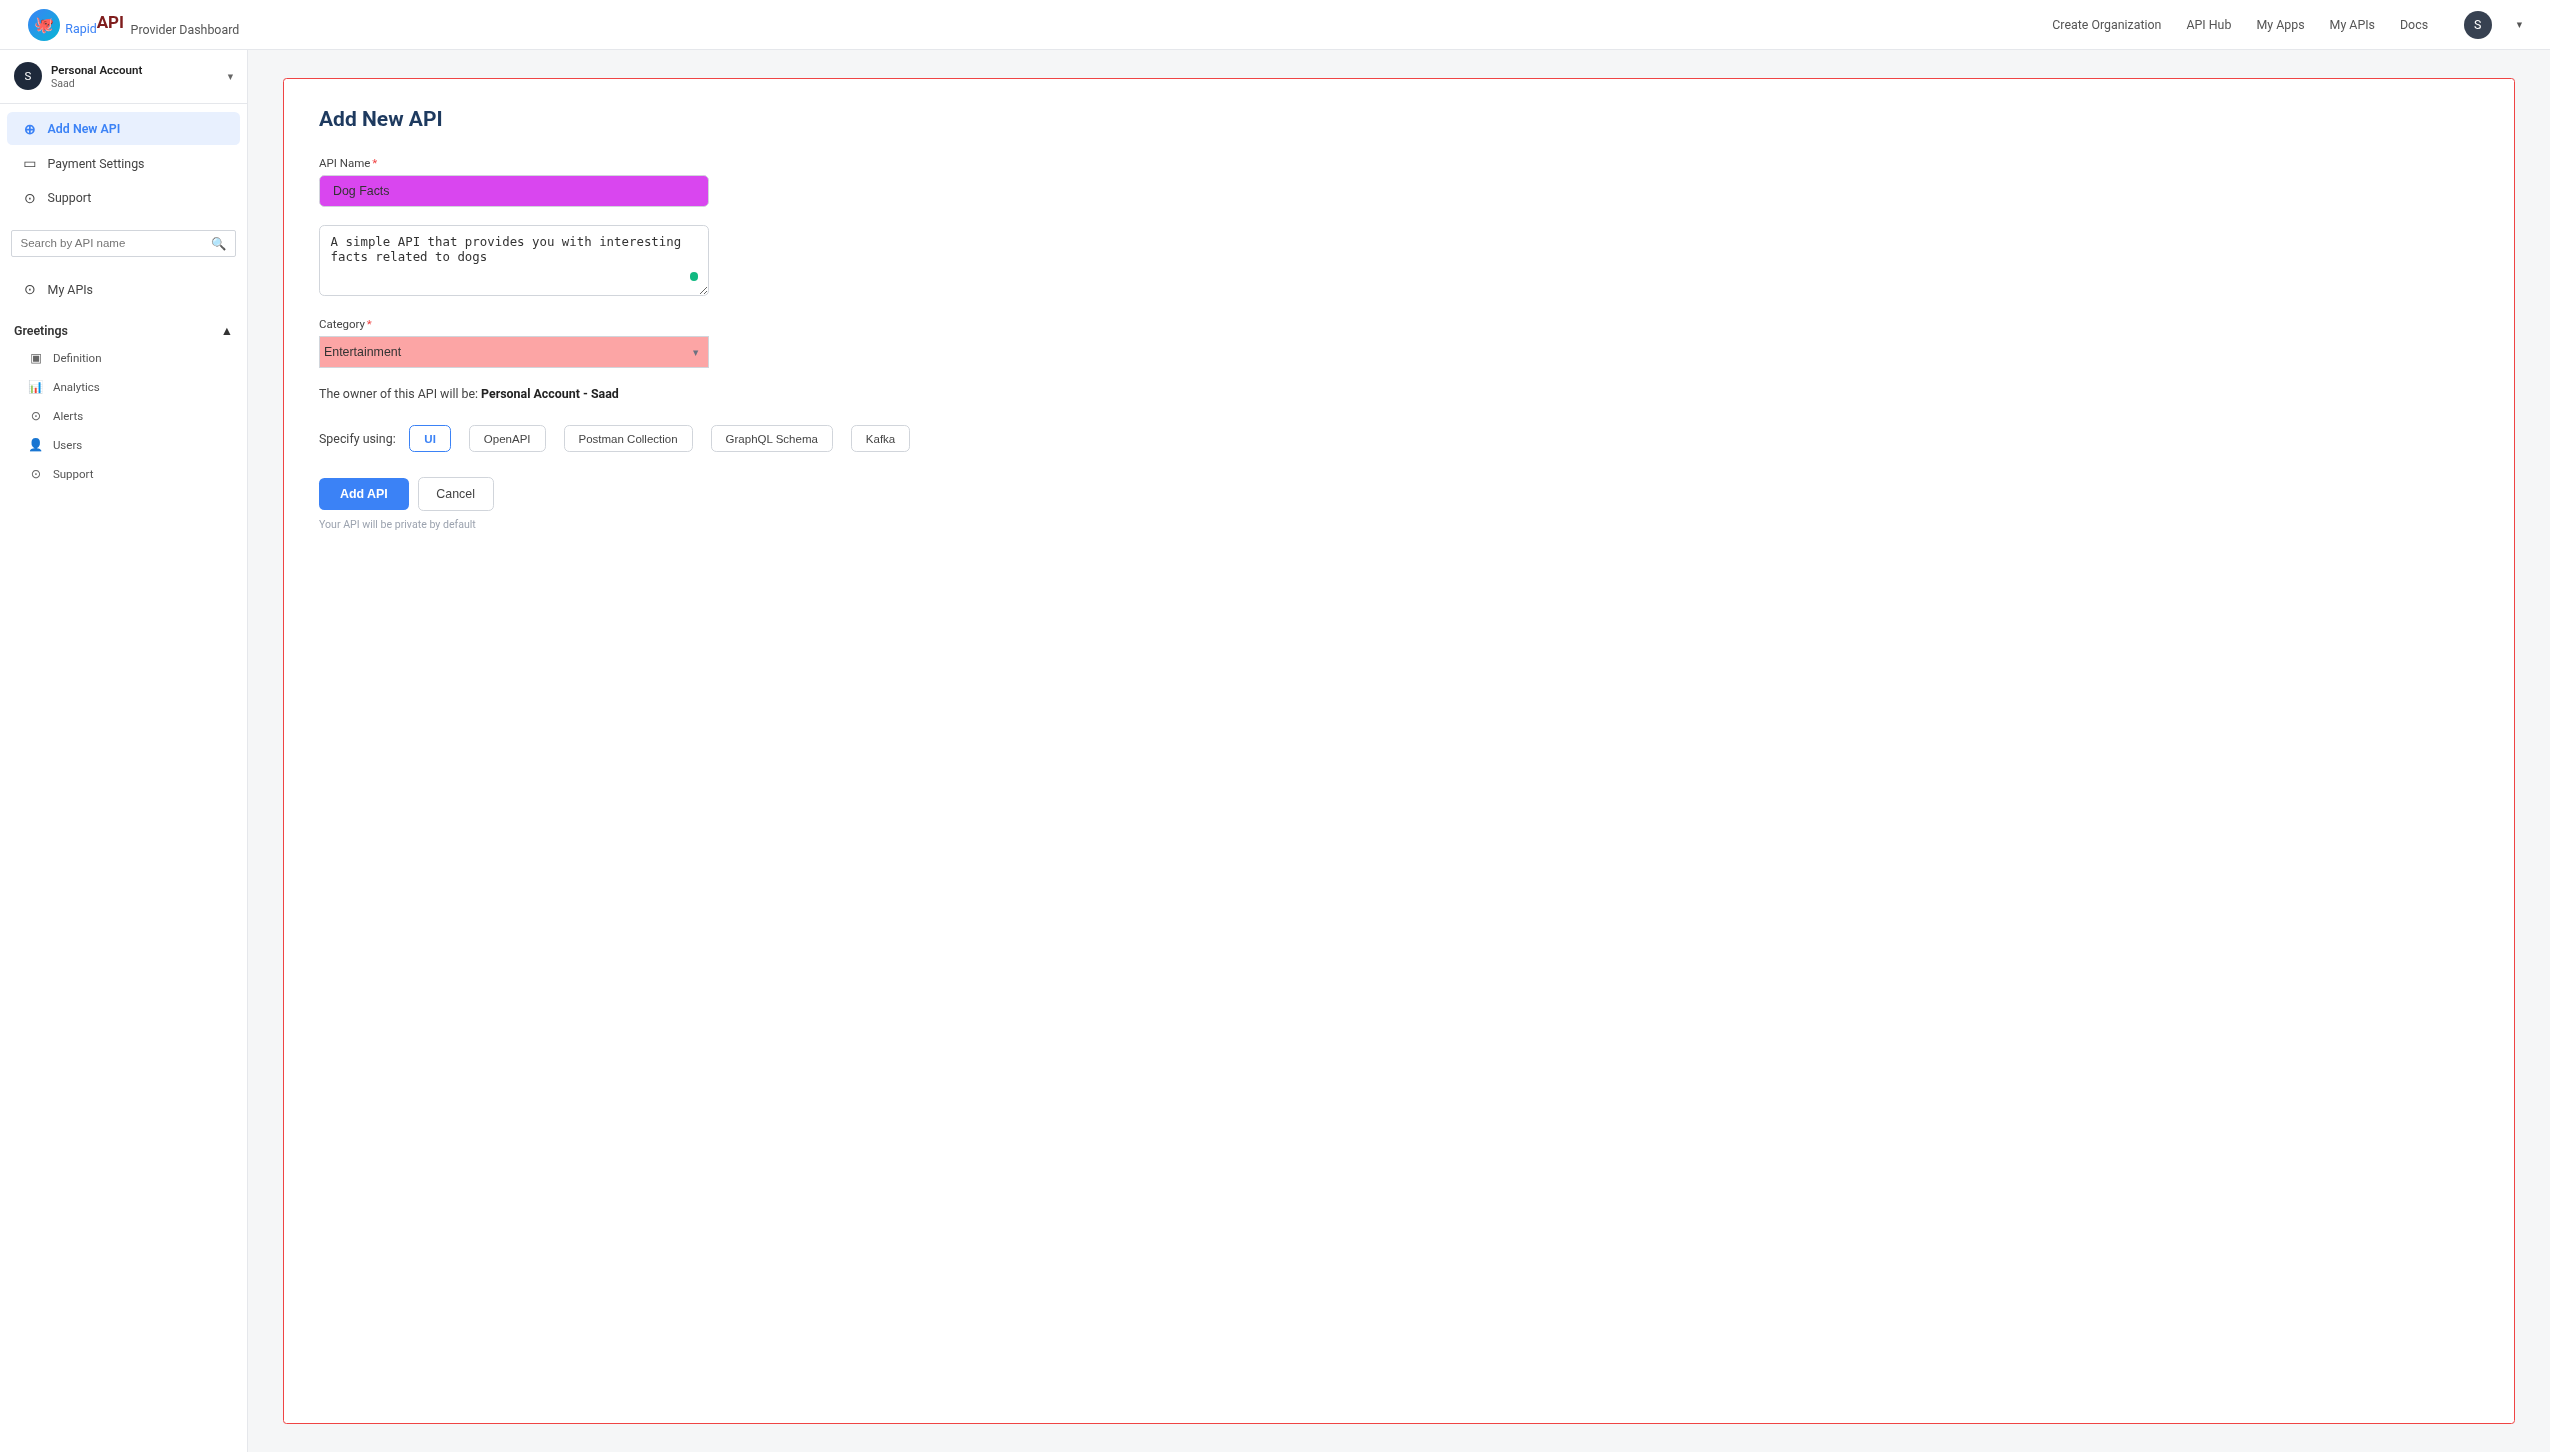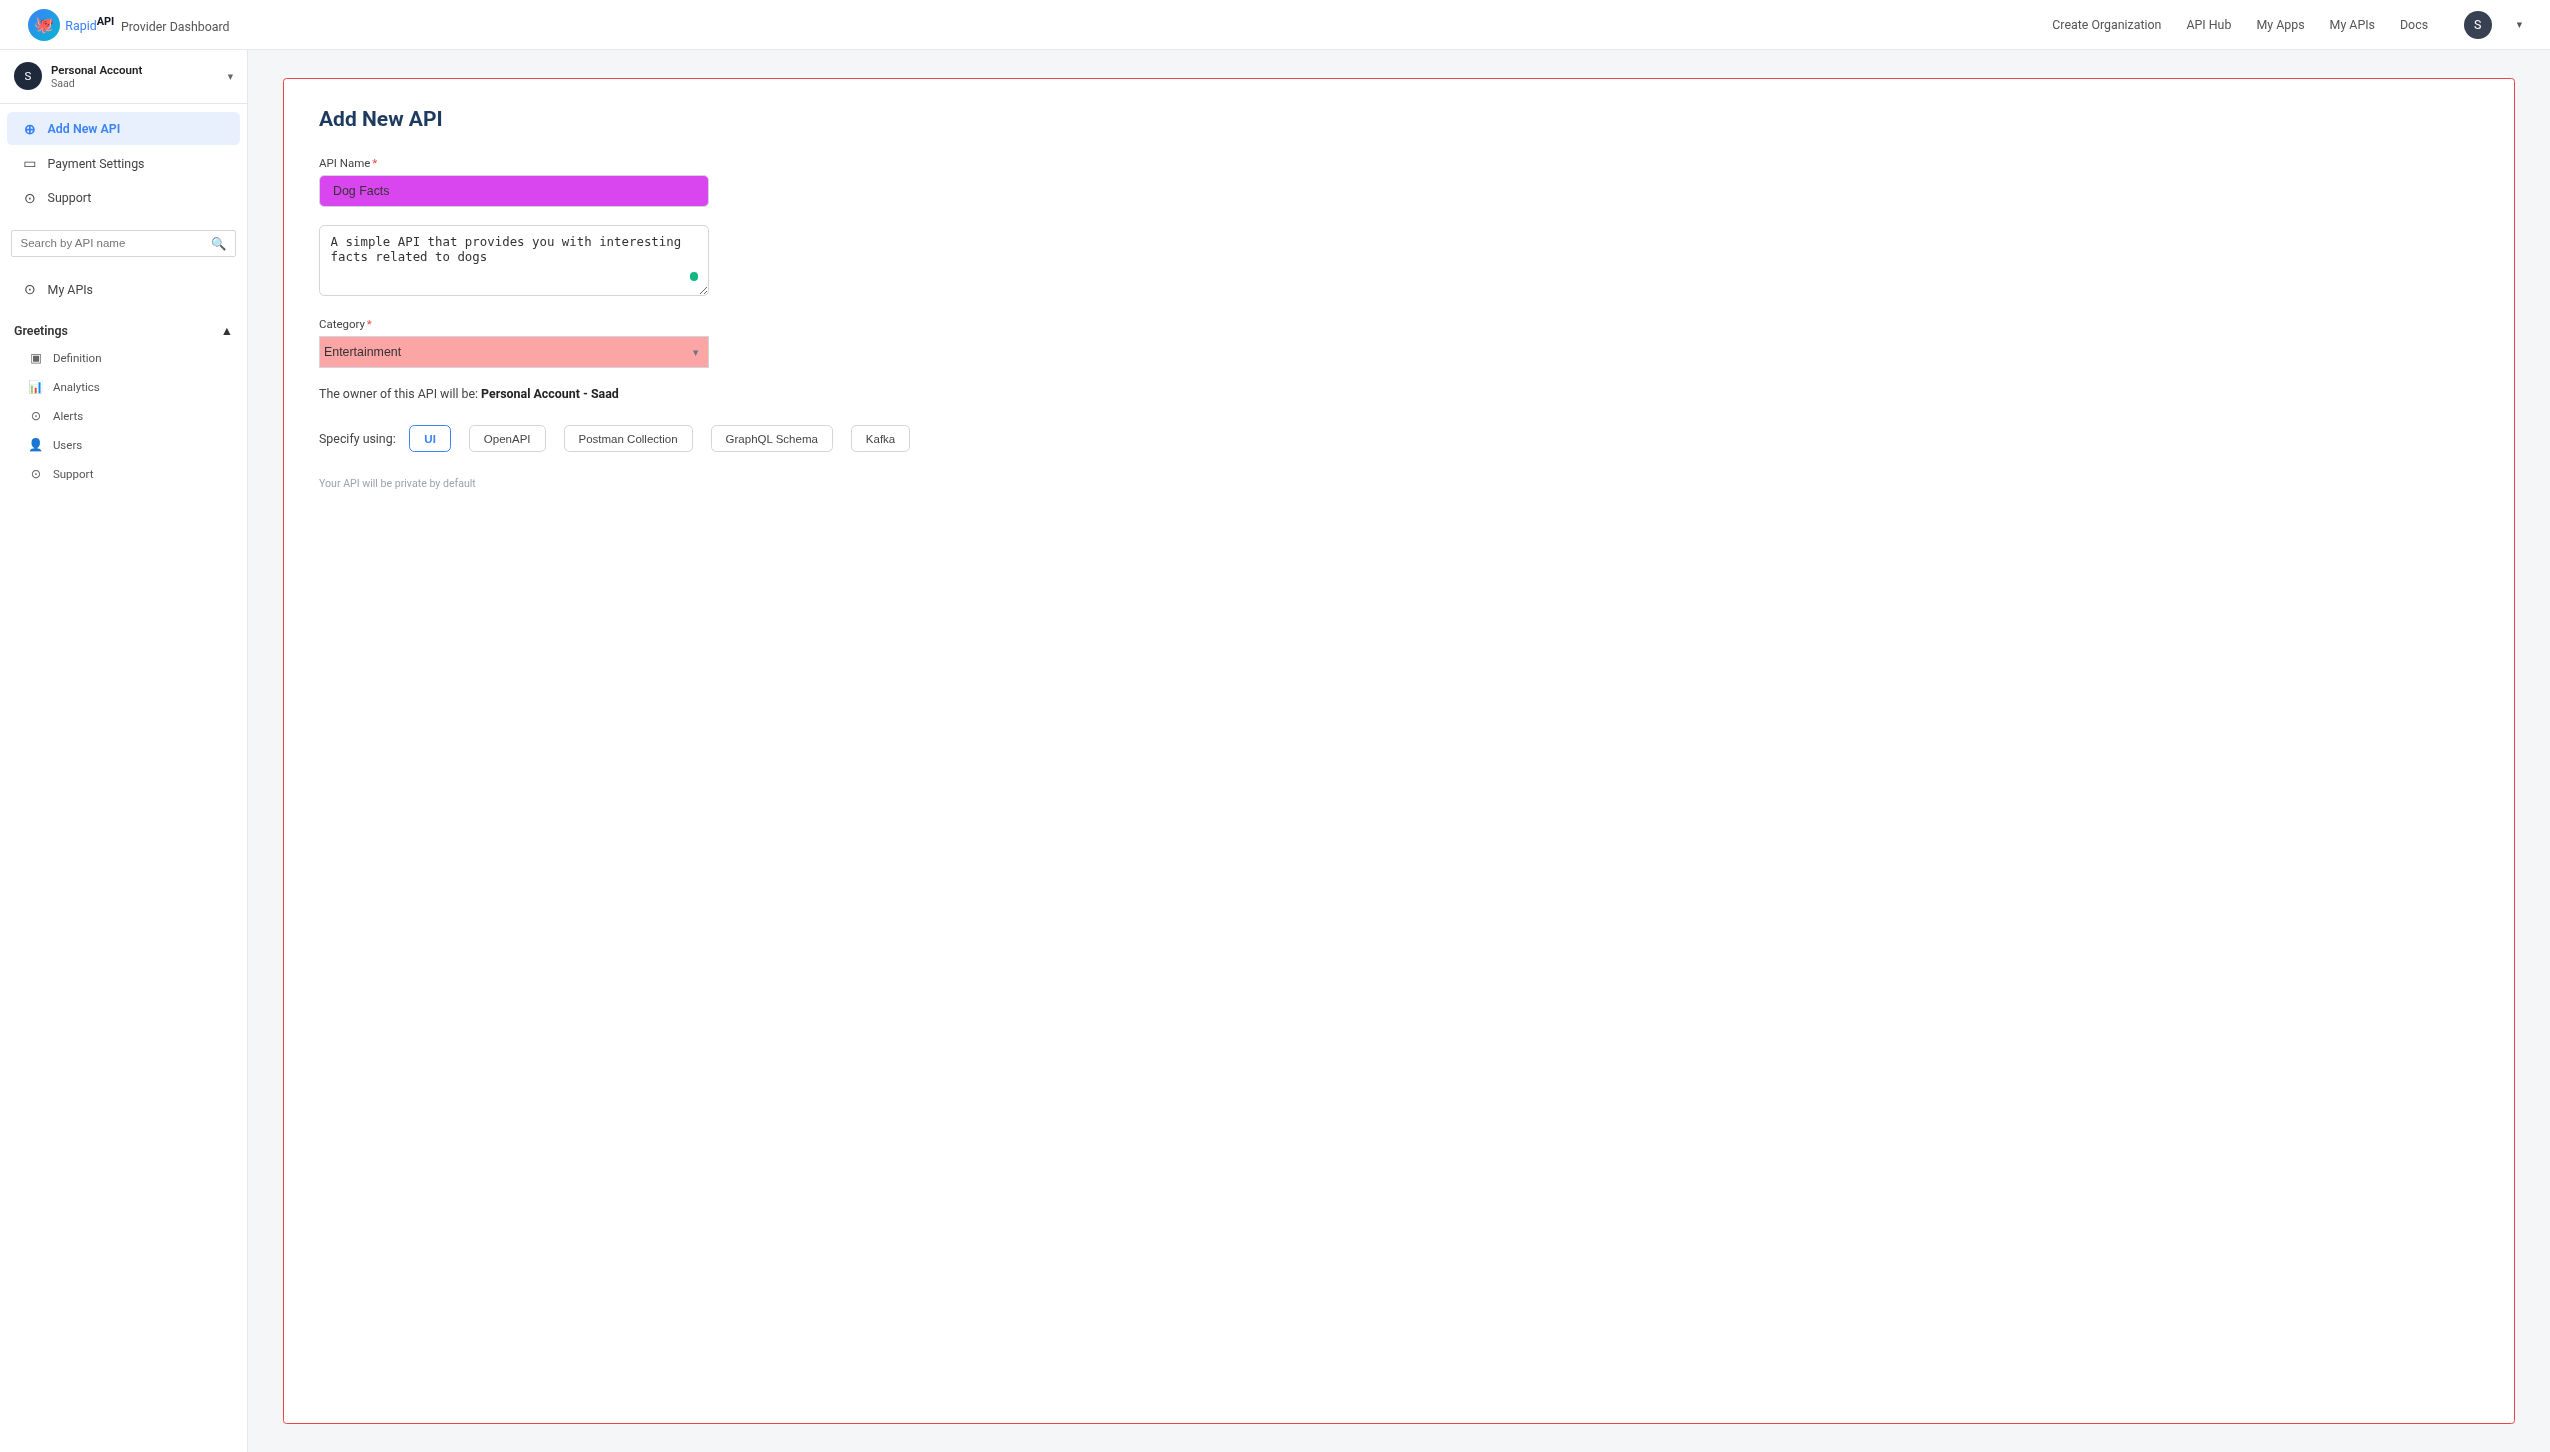--- a/index.html
+++ b/index.html
@@ -13,21 +13,21 @@
       position: relative; z-index: 10;
     }
     .topnav-logo { display: flex; align-items: center; gap: 5.3px; margin-right: auto; }
     .logo-icon {
       width: 32px; height: 32px; border-radius: 50%;
       background: linear-gradient(135deg, #3b82f6, #06b6d4);
       display: flex; align-items: center; justify-content: center;
       color: white; font-size: 16px;
     }
     .logo-rapid { color: #3b82f6; }
-    .logo-api { color: #0f172a; font-size: 11px; font-weight: 700; vertical-align: super; margin-top: 8px; }
+    .logo-api { color: #7f1d1d; font-size: 17px; font-weight: 700; vertical-align: super; margin-top: 8px; }
     .logo-provider { color: #555; font-size: 12.4px; font-weight: 400; margin-left: 3.5px; }
     .topnav-links { display: flex; gap: 25px; align-items: center; }
     .topnav-links a {
       text-decoration: none; color: #555; font-size: 12.4px;
       cursor: pointer;
     }
     .topnav-avatar {
       width: 28px; height: 28px; border-radius: 50%;
       background: #374151; color: white;
       display: flex; align-items: center; justify-content: center;
@@ -333,18 +333,22 @@
         <span class="specify-label">Specify using:</span>
         <div class="specify-buttons">
           <button class="specify-btn active">UI</button>
           <button class="specify-btn">OpenAPI</button>
           <button class="specify-btn">Postman Collection</button>
           <button class="specify-btn">GraphQL Schema</button>
           <button class="specify-btn">Kafka</button>
         </div>
       </div>
 
+      <div class="action-buttons">
+        <button class="btn-primary">Add API</button>
+        <button class="btn-secondary">Cancel</button>
+      </div>
       <div class="private-note">Your API will be private by default</div>
 
     </div>
   </main>
 </div>
 
 
 </body></html>

